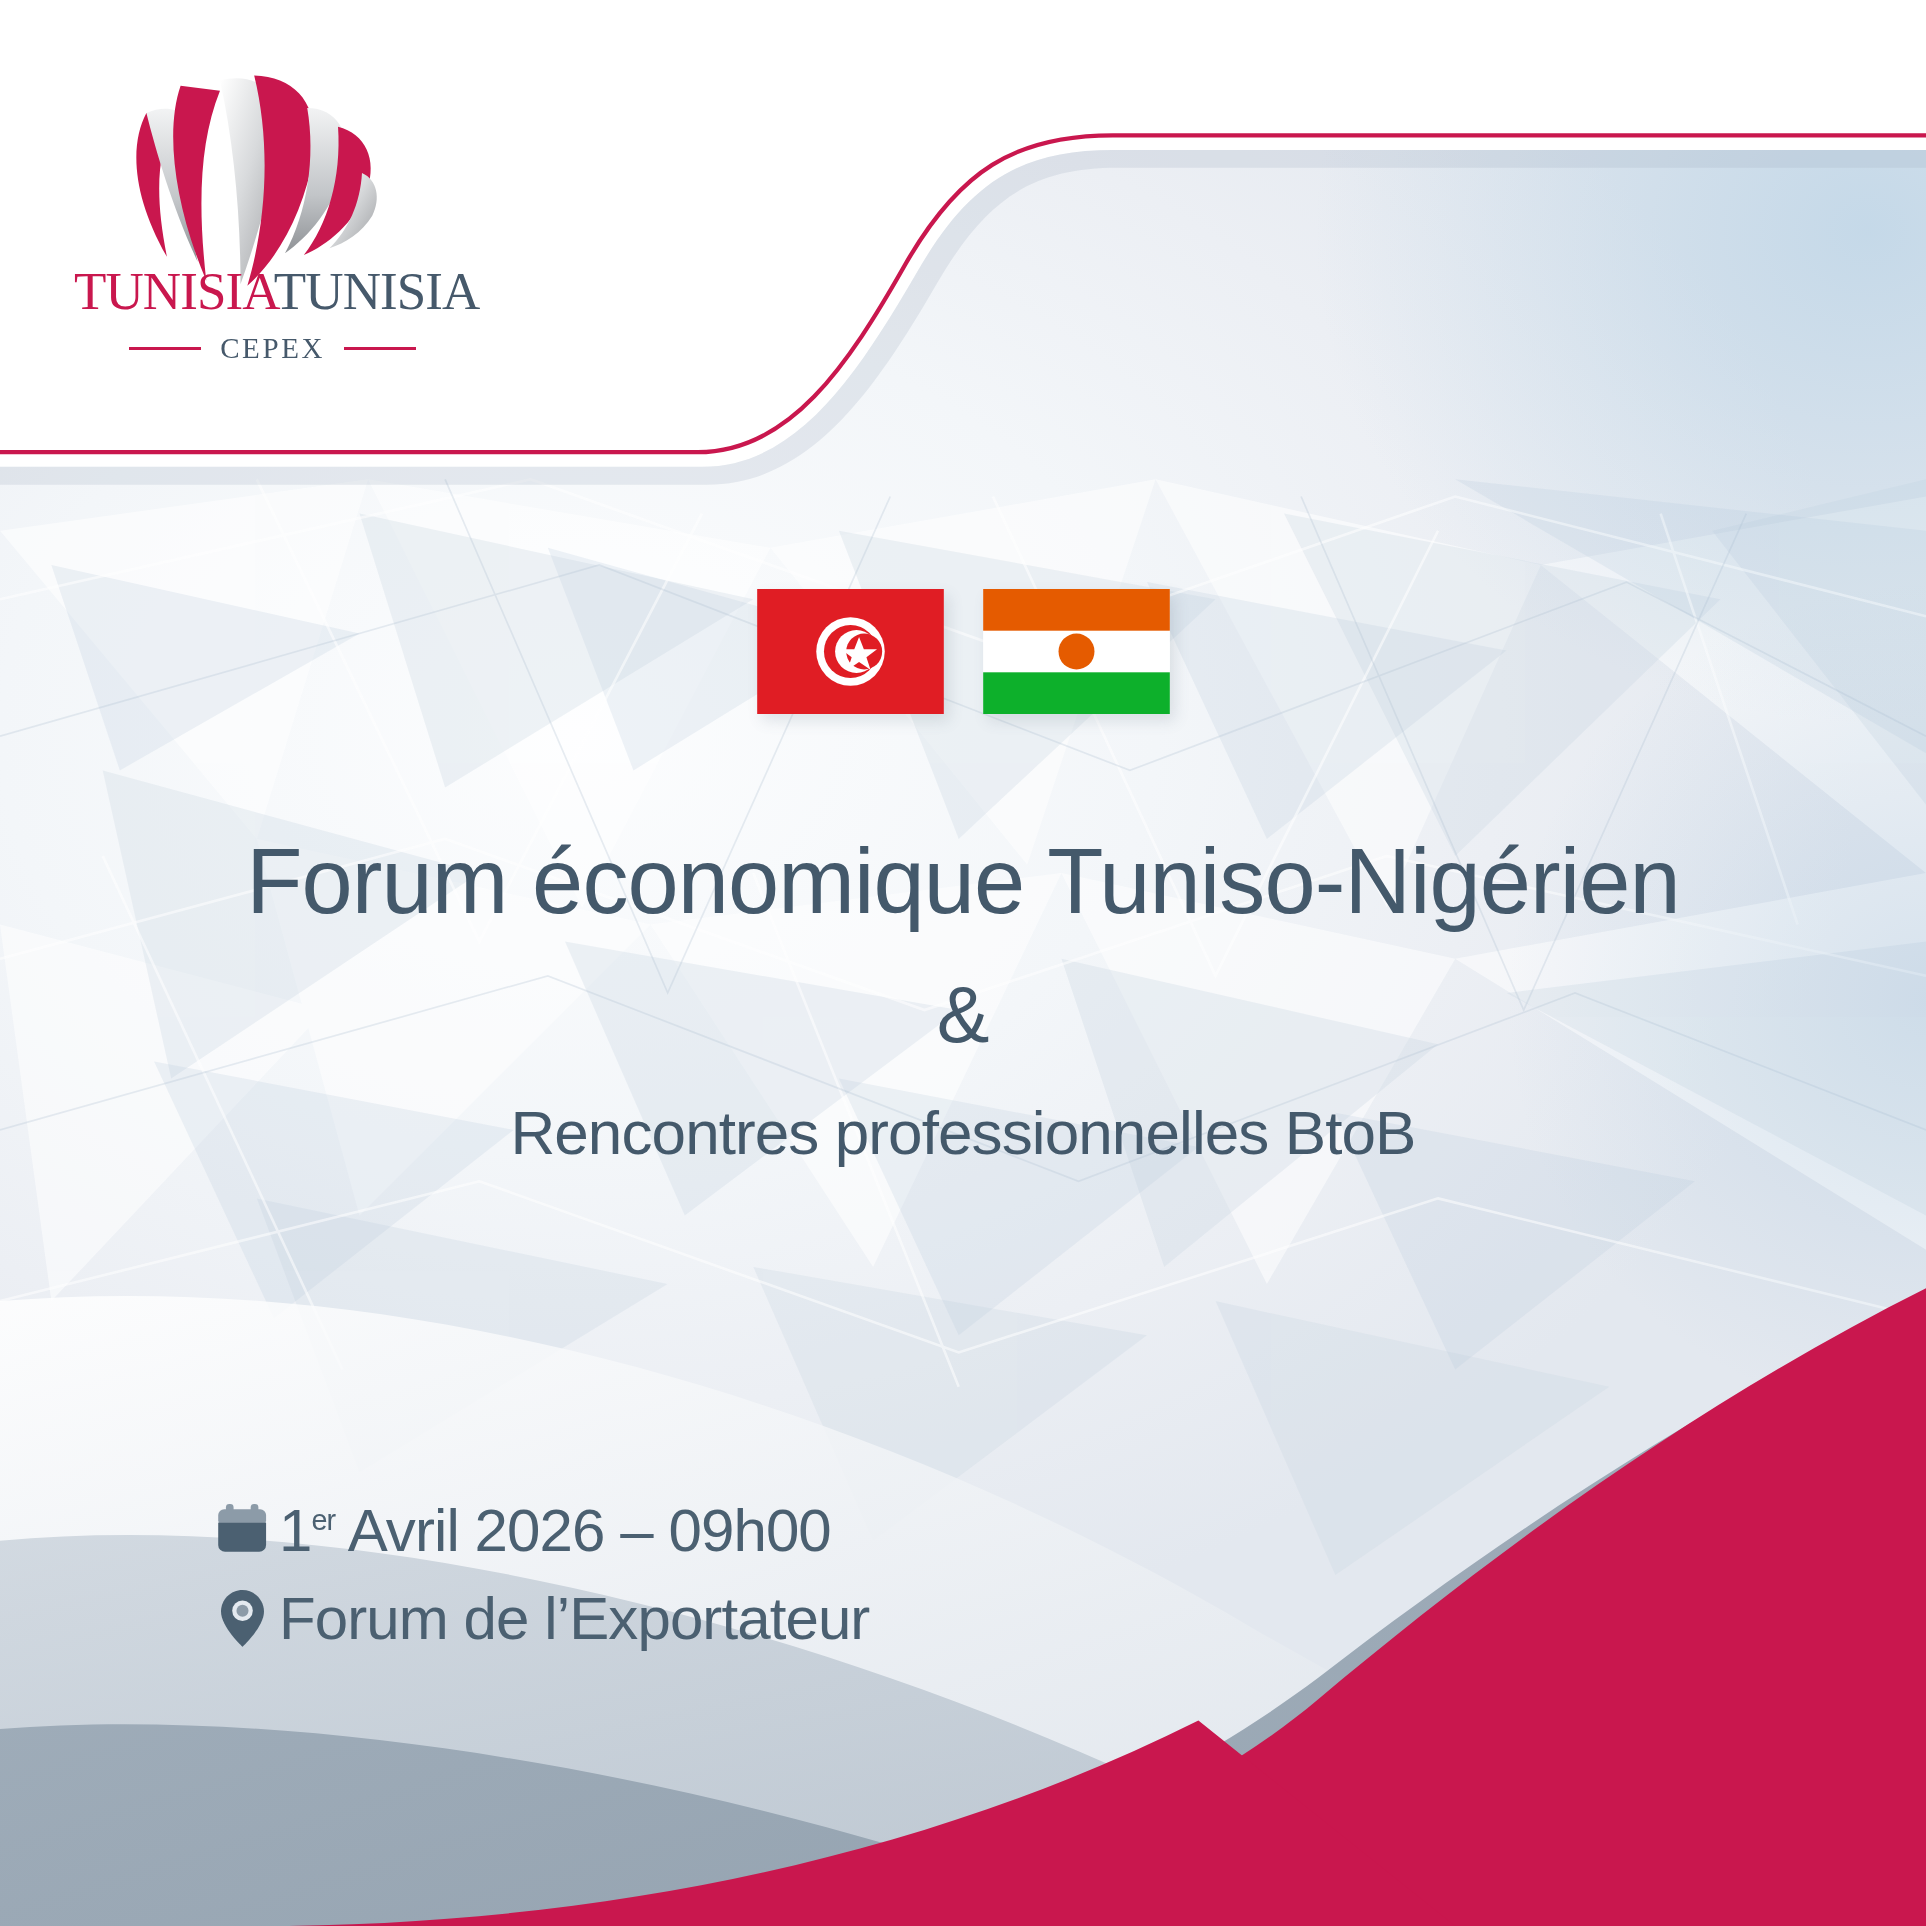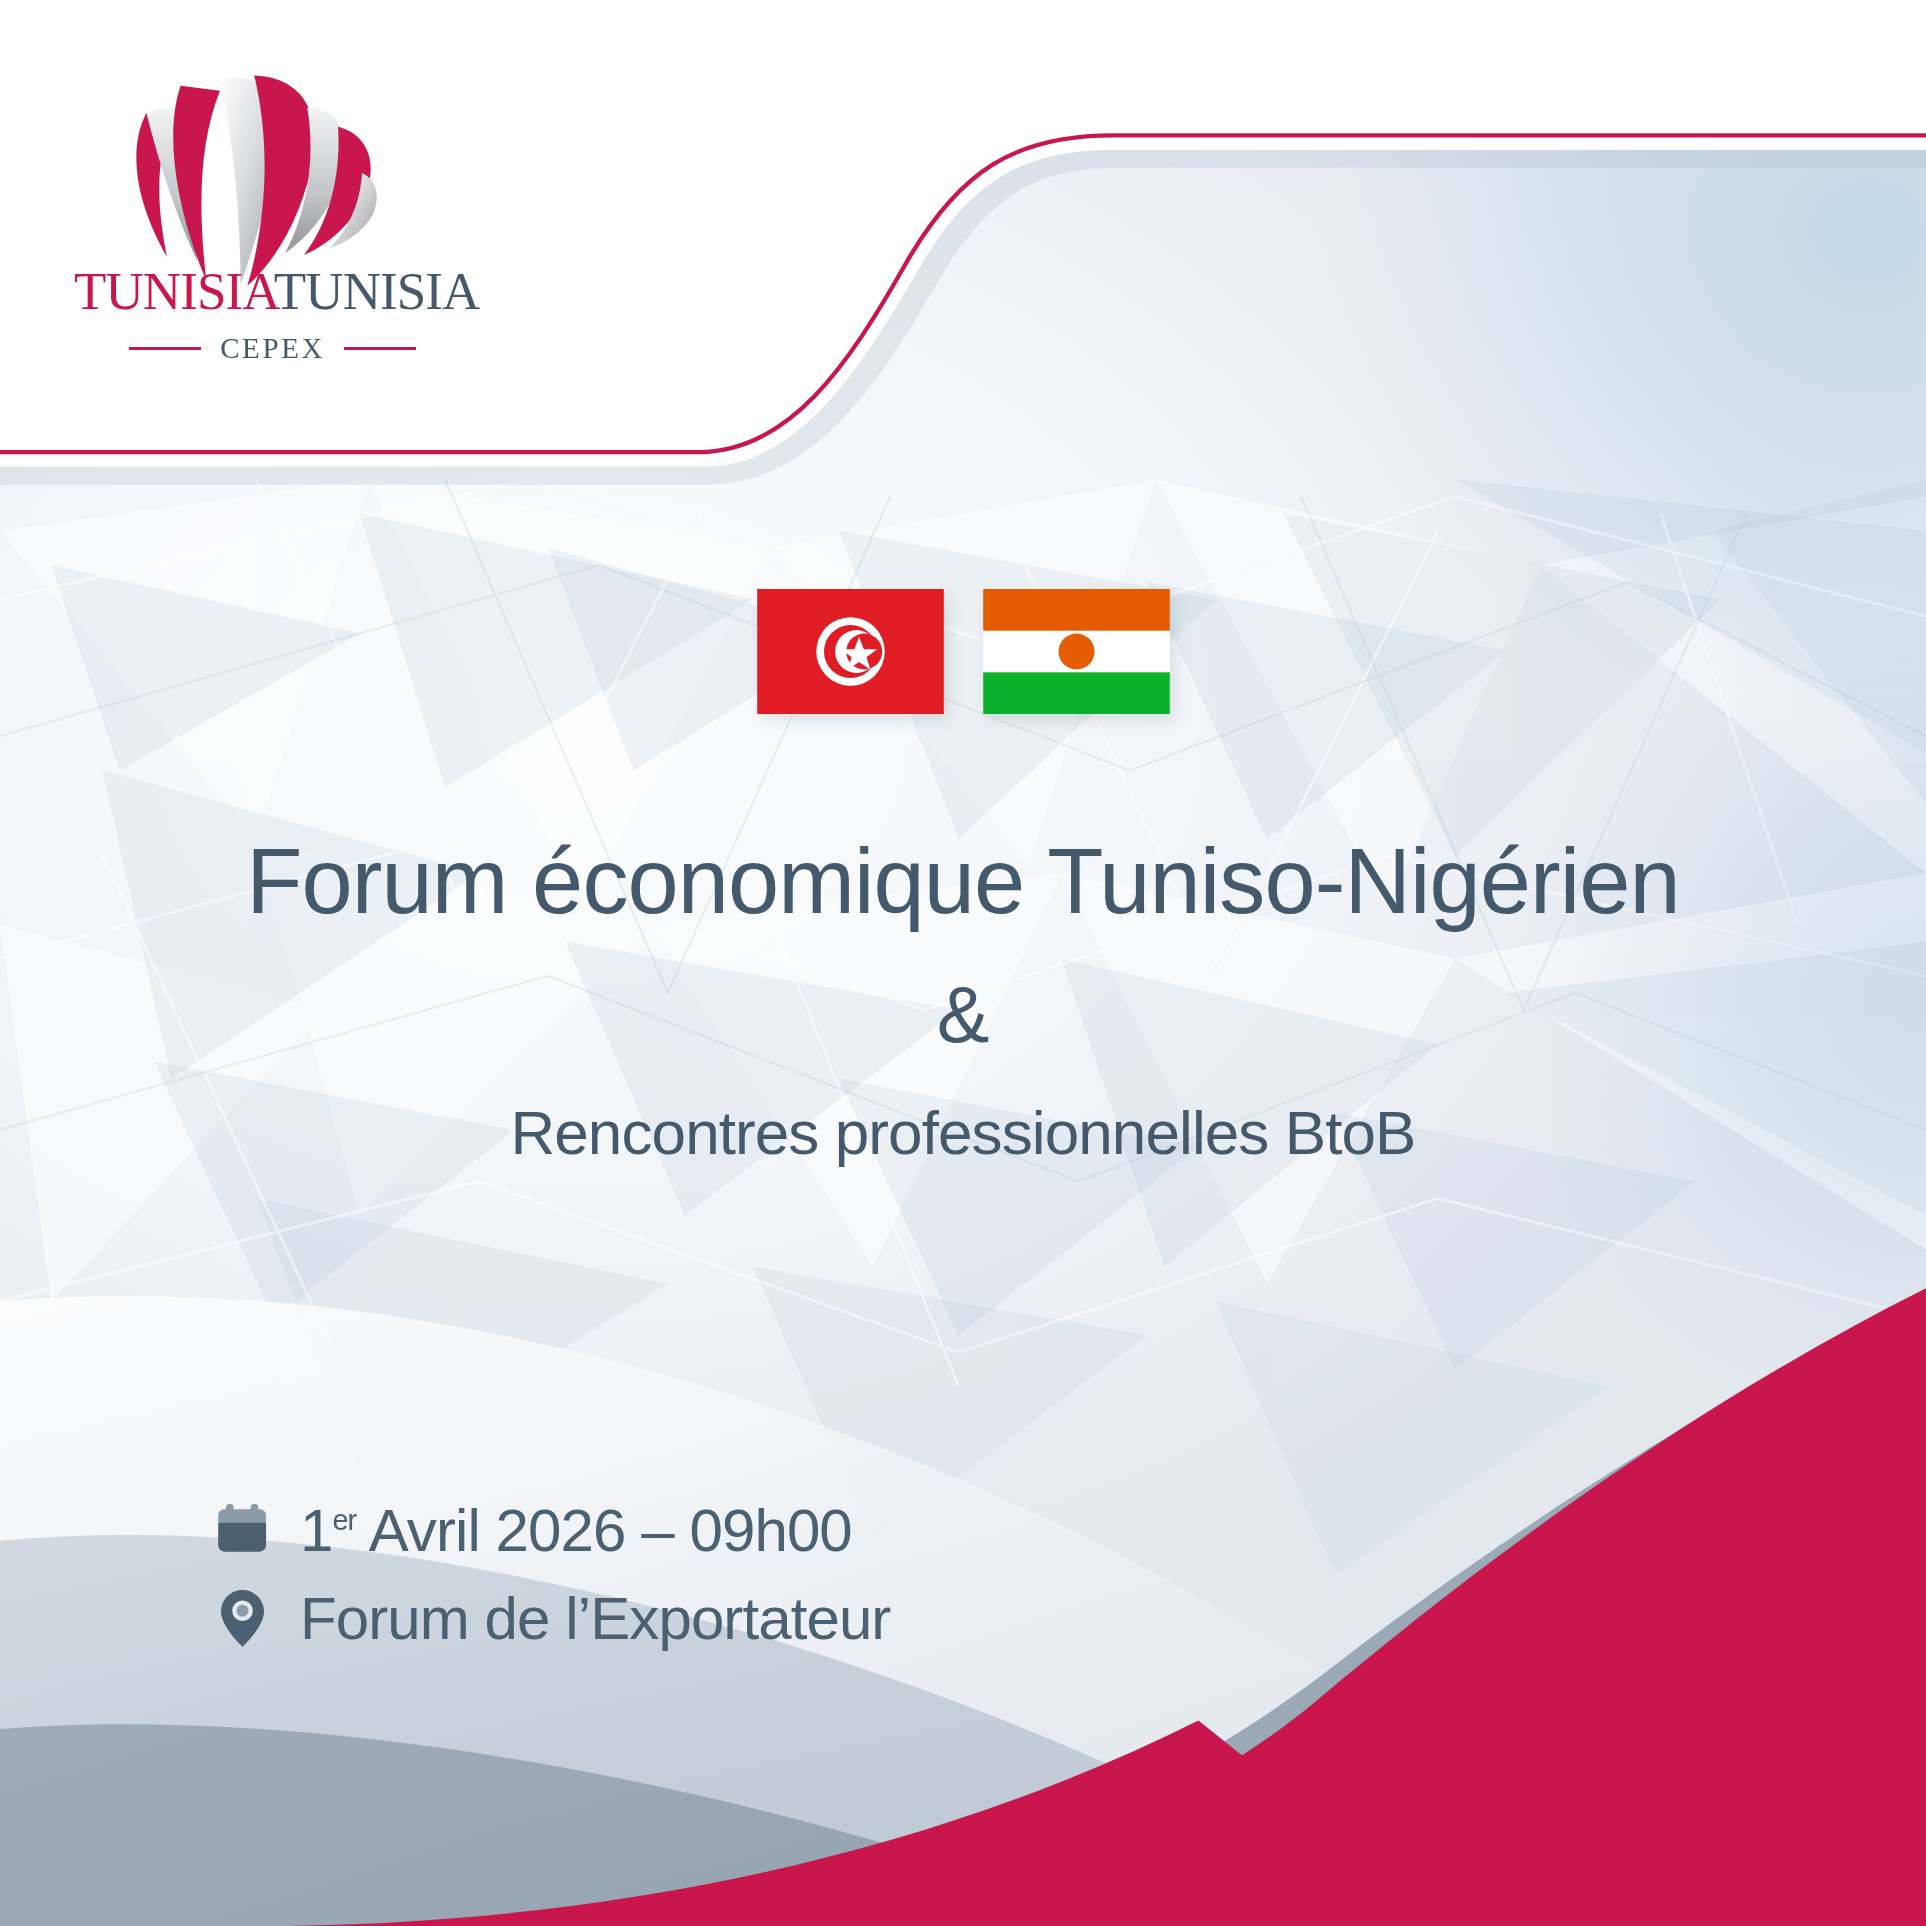--- a/index.html
+++ b/index.html
@@ -129,21 +129,21 @@
   
   .details {
     position: absolute;
     left: 216px;
     top: 1496px;
     color: #4B6071;
   }
   .detail-row {
     display: flex;
     align-items: center;
-    gap: 31px;
+    gap: 10px;
     margin-bottom: 19px;
   }
   .detail-icon { width: 53px; height: 62px; flex: none; display: flex; align-items: center; justify-content: center; }
   .detail-icon svg { display: block; }
   .detail-text {
     font-size: 60px;
     font-weight: 400;
     letter-spacing: -0.9px;
     white-space: nowrap;
   }

